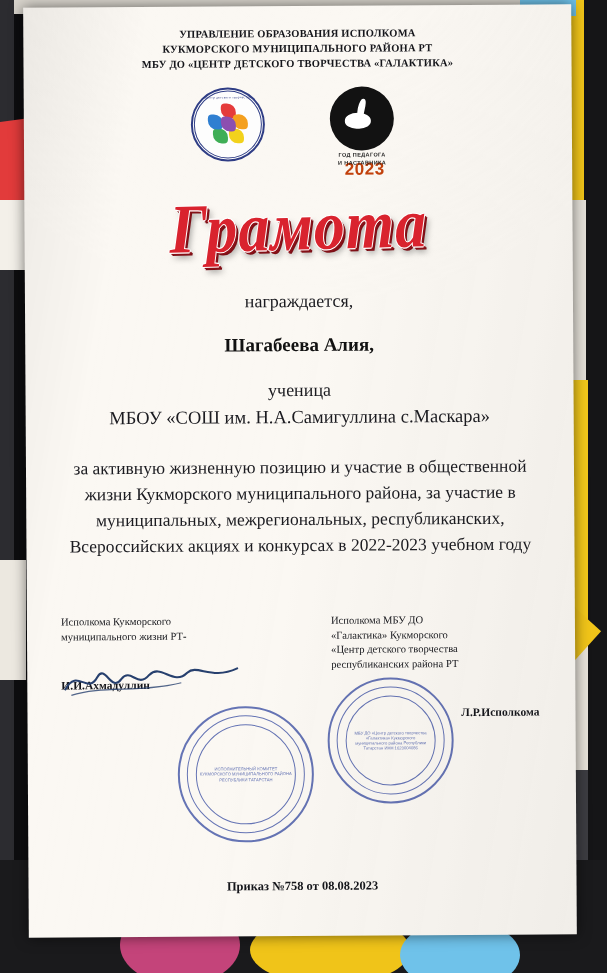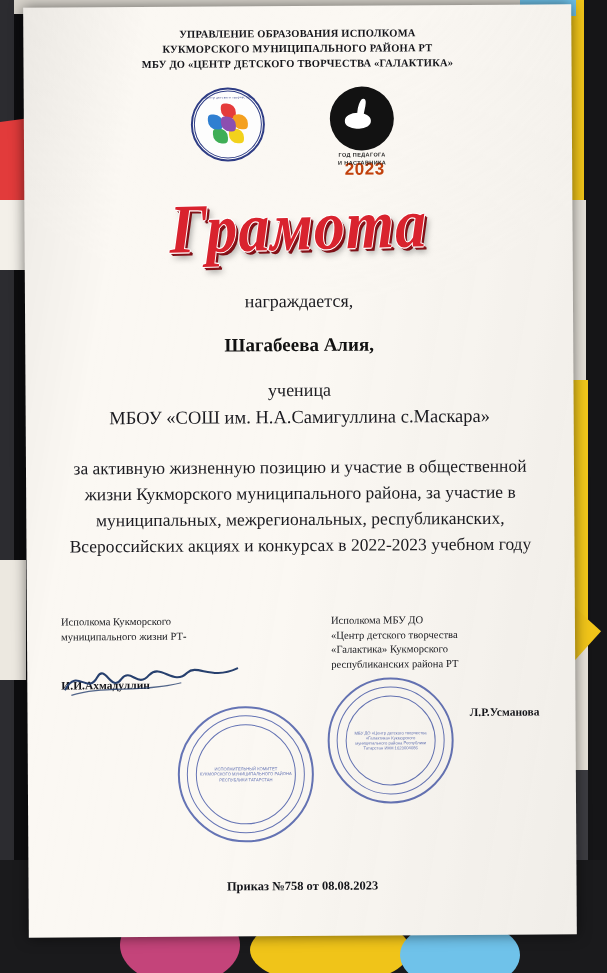--- a/index.html
+++ b/index.html
@@ -394,24 +394,24 @@
           <div>муниципального жизни РТ-</div>
           <div class="sig-name">И.И.Ахмадуллин</div>
           <svg class="scrawl" viewBox="0 0 180 42">
             <path d="M4,30 C16,8 26,36 36,18 C44,4 50,34 60,20 C70,8 76,30 88,16 C100,4 112,28 126,14 C136,5 150,22 176,10" fill="none" stroke="#27406e" stroke-width="2.1" stroke-linecap="round"></path>
             <path d="M10,36 C40,26 80,34 120,24" fill="none" stroke="#27406e" stroke-width="1.2" opacity=".8"></path>
           </svg>
         </div>
 
         <div class="sig-col right">
           <div>Исполкома МБУ ДО</div>
+          <div>«Галактика» Кукморского</div>
           <div>«Центр детского творчества</div>
-          <div>«Галактика» Кукморского</div>
           <div>республиканских района РТ</div>
-          <div class="sig-name">Л.Р.Усманова</div>
+          <div class="sig-name">Л.Р.Исполкома</div>
         </div>
 
       </div>
 
     </div>
 
     <div class="stamp" style="left:150px;top:700px;width:132px;height:132px;">
       <div class="inner-ring"></div>
       <div class="mid-ring"></div>
       <div class="stamp-text">ИСПОЛНИТЕЛЬНЫЙ КОМИТЕТ КУКМОРСКОГО МУНИЦИПАЛЬНОГО РАЙОНА РЕСПУБЛИКИ ТАТАРСТАН</div>

